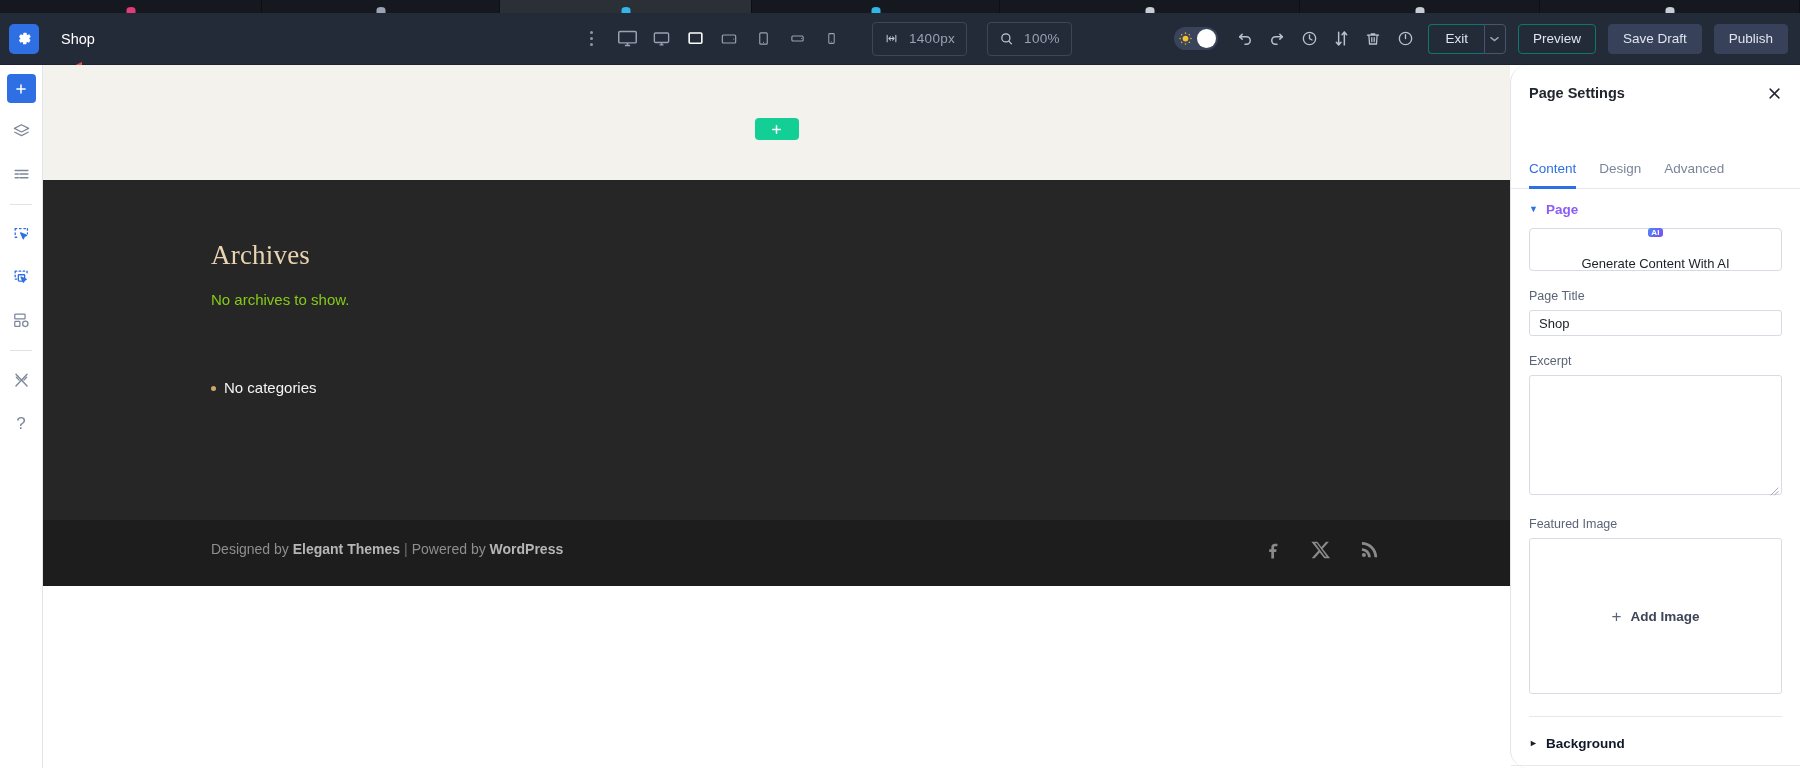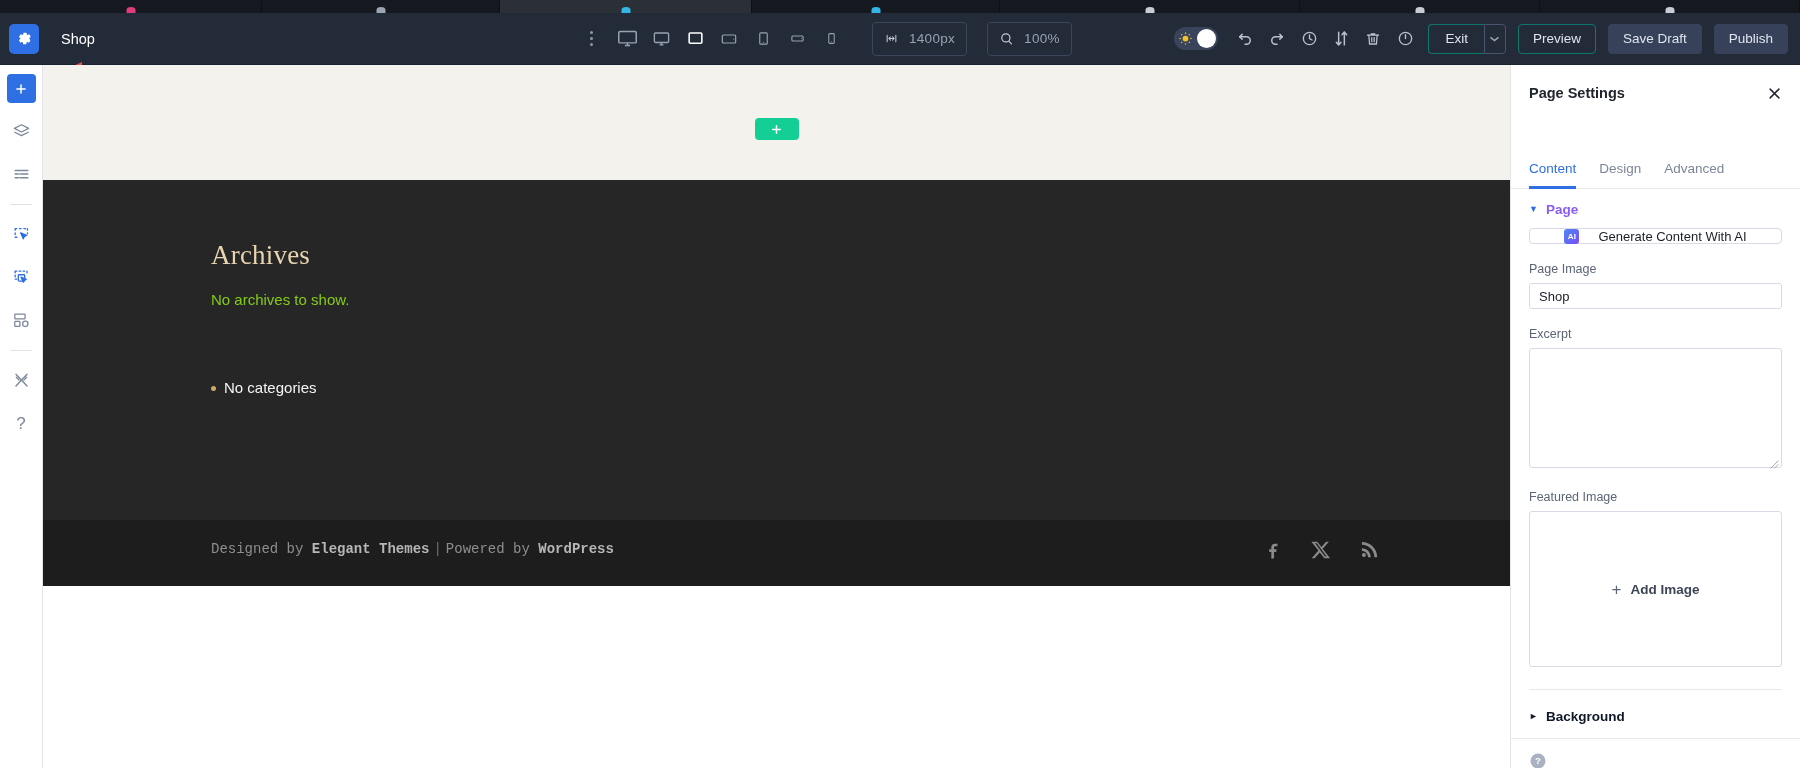--- a/index.html
+++ b/index.html
@@ -132,36 +132,36 @@
   .wg-list li {
     font-size: 15px; color: #f4f4f4; position: relative; padding-left: 13px;
   }
   .wg-list li::before {
     content: ""; position: absolute; left: 0; top: 7px;
     width: 5px; height: 5px; border-radius: 50%; background: #c9a86a;
   }
   .gapblock { height: 52px; }
   .c-footer {
     width: 100%; height: 66px; background: #1d1d1d;
-    display: flex; align-items: center; padding: 0 130px 8px 168px; font-family: Liberation Mono, monospace;
+    display: flex; align-items: center; padding: 0 130px 8px 168px;
   }
   .fo-text { font-size: 14px; color: #8e8e8e; }
   .fo-text b { color: #b6b6b6; font-weight: 700; }
   .fo-text .pipe { color: #6e6e6e; margin: 0 4px; }
   .fo-social { margin-left: auto; display: flex; align-items: center; gap: 27px; }
   .fo-social span { cursor: pointer; display: flex; align-items: center; }
   .c-rest { width: 100%; height: 185px; background: #ffffff; }
 
   
   .panel {
     position: absolute; top: 65px; right: 0;
     width: 290px; height: 703px;
     background: #ffffff;
     border-left: 1px solid #e3e5ea;
-    display: flex; flex-direction: column;
+    display: flex; flex-direction: column; border-radius: 18px;
   }
   .pn-head {
     display: flex; align-items: center; height: 40px;
     padding: 0 18px 0 18px; margin-top: 8px;
   }
   .pn-title { font-size: 14.5px; font-weight: 700; color: #21252e; }
   .pn-close { margin-left: auto; cursor: pointer; color: #21252e; line-height: 0; }
   .pn-tabs {
     display: flex; padding: 0 18px; gap: 23px;
     border-bottom: 1px solid #e6e8ee; position: relative;
@@ -175,23 +175,23 @@
   .acc-head {
     display: flex; align-items: center; gap: 8px;
     padding: 13px 18px 9px 18px; cursor: pointer;
   }
   .acc-head .caret { font-size: 9px; color: #2f6fe4; line-height: 1; }
   .acc-head .acc-label { font-size: 13.5px; color: #8b5cf6; font-weight: 700; }
   .acc-head.collapsed .caret { color: #1b1f28; }
   .acc-head.collapsed .acc-label { color: #0f172a; }
   .pn-body { padding: 0 18px; }
   .ai-btn {
-    width: 100%; height: 16px; border: 1px solid #d8dbe3; border-radius: 4px;
+    width: 100%; height: 43px; border: 1px solid #d8dbe3; border-radius: 4px;
     background: #fff; display: flex; align-items: center; justify-content: center;
-    gap: 19px; cursor: pointer; margin-top: 2px;
+    gap: 19px; cursor: pointer; margin-top: 2px; flex-direction: column;
   }
   .ai-badge {
     width: 15px; height: 15px; border-radius: 3px;
     background: linear-gradient(135deg,#4b8bf5 0%, #7a4bf5 100%);
     color: #fff; font-size: 8px; font-weight: 700;
     display: flex; align-items: center; justify-content: center; letter-spacing: .2px;
   }
   .ai-btn .lbl { font-size: 13px; color: #1b1f28; }
   .fld-label { font-size: 12.5px; color: #5b6476; margin: 18px 0 7px 0; }
   .txt-input {
@@ -534,21 +534,21 @@
       <span class="acc-label">Page</span>
     </div>
 
     <div class="pn-body">
 
       <div class="ai-btn">
         <span class="ai-badge">AI</span>
         <span class="lbl">Generate Content With AI</span>
       </div>
 
-      <div class="fld-label">Page Image</div>
+      <div class="fld-label">Page Title</div>
       <input class="txt-input" type="text" value="Shop" style="">
 
       <div class="fld-label">Excerpt</div>
       <div class="ta-wrap">
         <textarea class="txt-area" style=""></textarea>
         <svg class="ta-grip" viewBox="0 0 10 10">
           <path d="M9 1L1 9M9 5L5 9" stroke="#9aa1b0" stroke-width="1" stroke-linecap="round"></path>
         </svg>
       </div>
 

